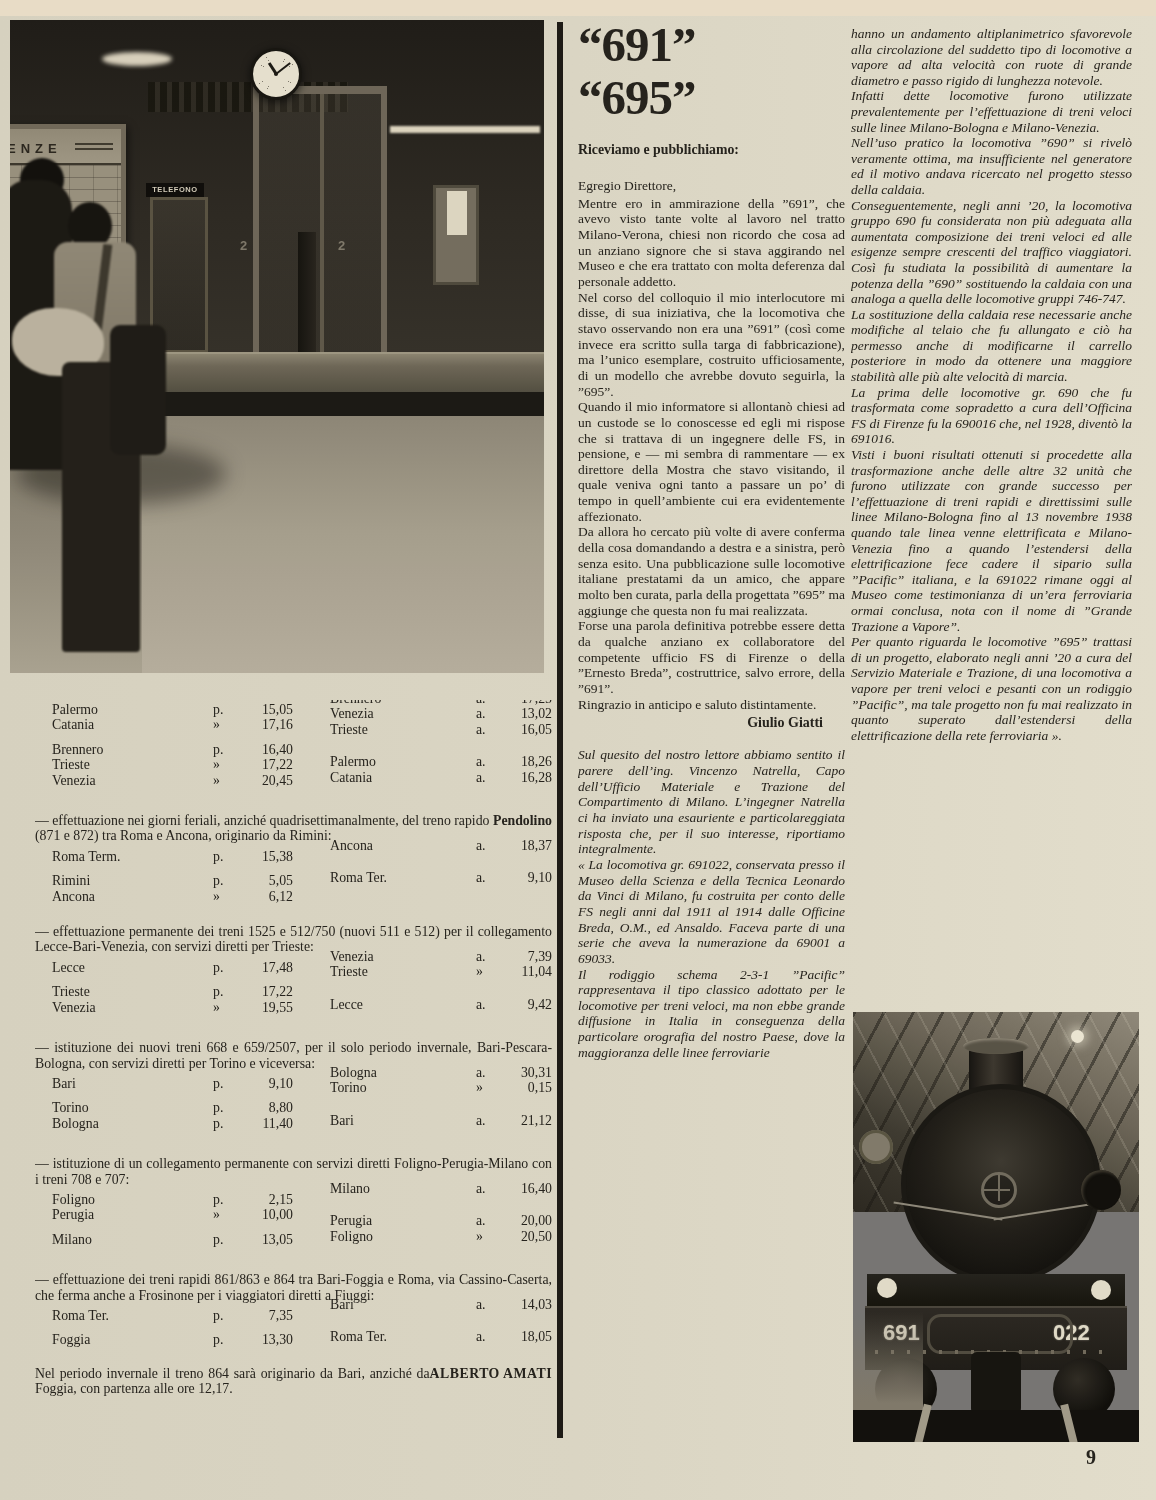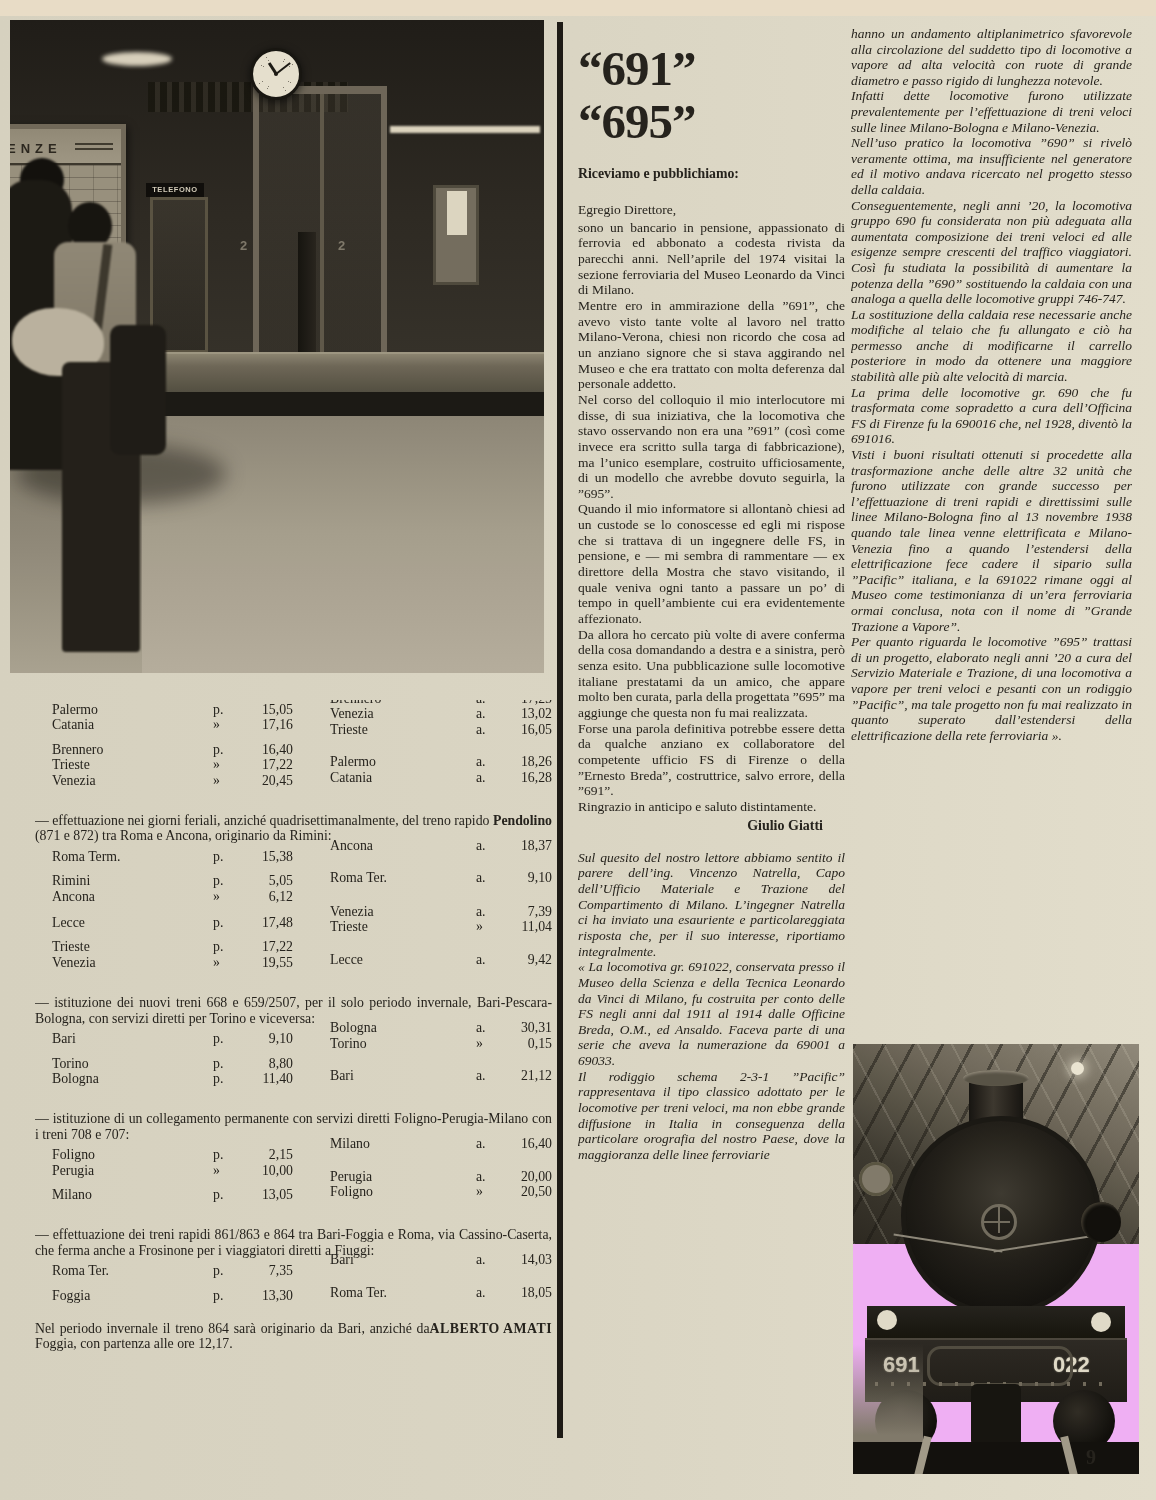--- a/index.html
+++ b/index.html
@@ -65,34 +65,34 @@
   .sched .half.rgt .group{margin:0 0 17px 0;}
   .trow{display:flex;padding-left:17px;}
   .half.rgt .trow{padding-left:37px;}
   .trow .st{flex:1;}
   .trow .mk{width:32px;}
   .trow .tm{width:48px;text-align:right;}
   .half.rgt .trow .tm{width:44px;}
   .left-col .closing{margin:4px 0 0 0;text-align:justify;}
   .left-col .closing .author{font-weight:bold;float:right;letter-spacing:.5px;}
   
-  .mid-col{position:absolute;left:578px;top:18px;width:267px;height:1428px;overflow:hidden;margin-top:24px;}
+  .mid-col{position:absolute;left:578px;top:18px;width:267px;height:1428px;overflow:hidden;}
   .mid-col .title{font-size:49px;line-height:53px;font-weight:bold;letter-spacing:-1px;margin:0 0 18px 0;}
   .mid-col .title span{display:block;}
   .kicker{font-size:13.8px;font-weight:bold;margin:0 0 20px 0;}
   p.body{margin:0;font-size:13.5px;line-height:15.65px;text-align:justify;}
   p.salut{margin:0 0 2px 0;font-size:13.5px;line-height:15.65px;}
   .sig{font-size:14px;font-weight:bold;text-align:right;padding-right:22px;margin:3px 0 0 0;}
   .note{margin-top:16px;}
   .it{font-style:italic;}
   
   .right-col{position:absolute;left:851px;top:26px;width:281px;height:1000px;overflow:hidden;}
   .right-col p.body{font-size:13.5px;line-height:15.6px;}
   
-  .loco-photo{position:absolute;left:853px;top:1012px;width:286px;height:430px;overflow:hidden;background:#f0abfc;filter:sepia(.08) contrast(.97);margin-top:32px;}
+  .loco-photo{position:absolute;left:853px;top:1012px;width:286px;height:430px;overflow:hidden;background:#737373;filter:sepia(.08) contrast(.97);}
   .lp-roof{position:absolute;left:0;top:0;width:286px;height:200px;
     background:linear-gradient(205deg,#8d8779 0%,#6a6456 35%,#3c382e 70%,#2a261e 100%);}
   .lp-truss1{position:absolute;left:0;top:0;width:286px;height:200px;background:repeating-linear-gradient(118deg,rgba(25,22,16,.5) 0 3px,transparent 3px 26px);}
   .lp-truss2{position:absolute;left:0;top:0;width:286px;height:200px;background:repeating-linear-gradient(62deg,rgba(230,225,210,.15) 0 2px,transparent 2px 30px);}
   .lp-lamp{position:absolute;left:218px;top:18px;width:13px;height:13px;border-radius:50%;background:#e7e3d4;box-shadow:0 0 10px 4px rgba(230,225,210,.5);}
   .lp-stack{position:absolute;left:116px;top:34px;width:54px;height:44px;background:linear-gradient(90deg,#14110d,#3a352c 45%,#14110d);}
   .lp-stack::before{content:"";position:absolute;left:-6px;top:-8px;width:66px;height:16px;border-radius:50%;background:#555044;box-shadow:inset 0 2px 3px #8c8677;}
   .lp-smokebox{position:absolute;left:48px;top:72px;width:190px;height:190px;border-radius:50%;border:5px solid #181510;
     background:radial-gradient(circle at 50% 38%,#3b372e 0%,#201d16 45%,#0d0b08 85%);}
   .lp-wheelctr{position:absolute;left:128px;top:160px;width:30px;height:30px;border-radius:50%;border:3px solid #6f6a5c;background:rgba(0,0,0,.3);}
@@ -267,20 +267,21 @@
           </div>
           <div class="group">
             <div class="trow">
               <span class="st">Roma Ter.</span>
               <span class="mk">a.</span>
               <span class="tm">9,10</span>
             </div>
           </div>
         </div>
       </div>
+      <p class="intro"><span>— effettuazione permanente dei treni 1525 e 512/750 (nuovi 511 e 512) per il collegamento Lecce-Bari-Venezia, con servizi diretti per Trieste:</span></p>
       <div class="sched">
         <div class="half lft">
           <div class="group">
             <div class="trow">
               <span class="st">Lecce</span>
               <span class="mk">p.</span>
               <span class="tm">17,48</span>
             </div>
           </div>
           <div class="group">
@@ -450,21 +451,20 @@
   </p>
 </div>
 
 <div class="mid-col">
   <h1 class="title">
     <span>“691”</span>
     <span>“695”</span>
   </h1>
   <p class="kicker">Riceviamo e pubblichiamo:</p>
   <p class="salut">Egregio Direttore,</p>
-  <p class="body">sono un bancario in pensione, appassionato di ferrovia ed abbonato a codesta rivista da parecchi anni. Nell’aprile del 1974 visitai la sezione ferroviaria del Museo Leonardo da Vinci di Milano.</p>
   <p class="body">Mentre ero in ammirazione della ”691”, che avevo visto tante volte al lavoro nel tratto Milano-Verona, chiesi non ricordo che cosa ad un anziano signore che si stava aggirando nel Museo e che era trattato con molta deferenza dal personale addetto.</p>
   <p class="body">Nel corso del colloquio il mio interlocutore mi disse, di sua iniziativa, che la locomotiva che stavo osservando non era una ”691” (così come invece era scritto sulla targa di fabbricazione), ma l’unico esemplare, costruito ufficiosamente, di un modello che avrebbe dovuto seguirla, la ”695”.</p>
   <p class="body">Quando il mio informatore si allontanò chiesi ad un custode se lo conoscesse ed egli mi rispose che si trattava di un ingegnere delle FS, in pensione, e — mi sembra di rammentare — ex direttore della Mostra che stavo visitando, il quale veniva ogni tanto a passare un po’ di tempo in quell’ambiente cui era evidentemente affezionato.</p>
   <p class="body">Da allora ho cercato più volte di avere conferma della cosa domandando a destra e a sinistra, però senza esito. Una pubblicazione sulle locomotive italiane prestatami da un amico, che appare molto ben curata, parla della progettata ”695” ma aggiunge che questa non fu mai realizzata.</p>
   <p class="body">Forse una parola definitiva potrebbe essere detta da qualche anziano ex collaboratore del competente ufficio FS di Firenze o della ”Ernesto Breda”, costruttrice, salvo errore, della ”691”.</p>
   <p class="body">Ringrazio in anticipo e saluto distintamente.</p>
   <p class="sig">Giulio Giatti</p>
   <div class="note">
     <p class="body it">Sul quesito del nostro lettore abbiamo sentito il parere dell’ing. Vincenzo Natrella, Capo dell’Ufficio Materiale e Trazione del Compartimento di Milano. L’ingegner Natrella ci ha inviato una esauriente e particolareggiata risposta che, per il suo interesse, riportiamo integralmente.</p>
     <p class="body it">« La locomotiva gr. 691022, conservata presso il Museo della Scienza e della Tecnica Leonardo da Vinci di Milano, fu costruita per conto delle FS negli anni dal 1911 al 1914 dalle Officine Breda, O.M., ed Ansaldo. Faceva parte di una serie che aveva la numerazione da 69001 a 69033.</p>

